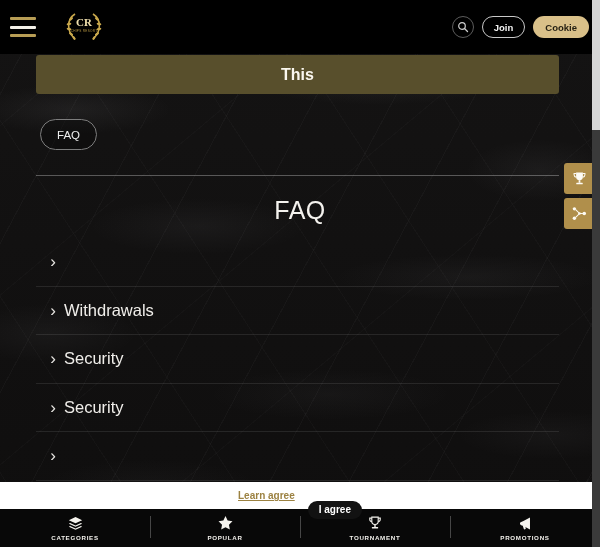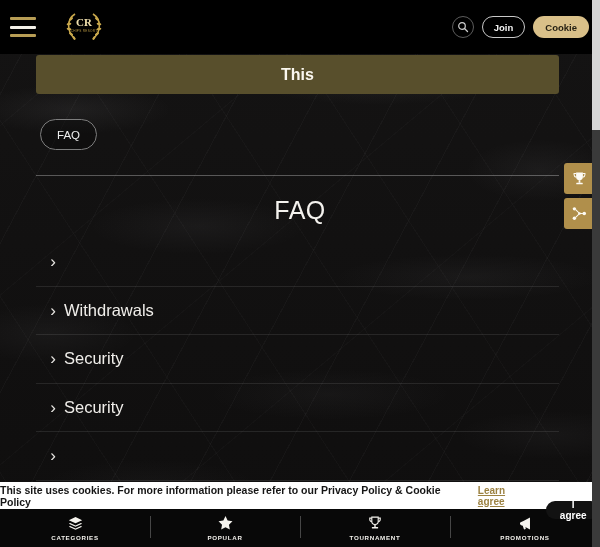--- a/index.html
+++ b/index.html
@@ -309,21 +309,20 @@
         </g>
         <circle cx="4" cy="4.5" r="2" fill="#fdfbf4"></circle>
         <circle cx="4" cy="15.5" r="2" fill="#fdfbf4"></circle>
         <circle cx="15.6" cy="10" r="2.1" fill="#fdfbf4"></circle>
         <circle cx="10" cy="10" r="1.5" fill="#fdfbf4"></circle>
       </svg>
     </div>
   </div>
 
   <div class="cookie">
-    <span class="cookie-text">This site uses cookies. For more information please refer to our Privacy Policy &amp; Cookie Policy</span>
     <span class="cookie-link">Learn agree</span>
     <button class="cookie-btn">I agree</button>
   </div>
 
   <div class="bottomnav">
 
     <div class="nav-item">
       <span class="nav-ico">
         <svg width="17" height="15" viewBox="0 0 20 18">
           <path d="M10 1.2 18 5 10 8.8 2 5z" fill="#f5f3ee"></path>

